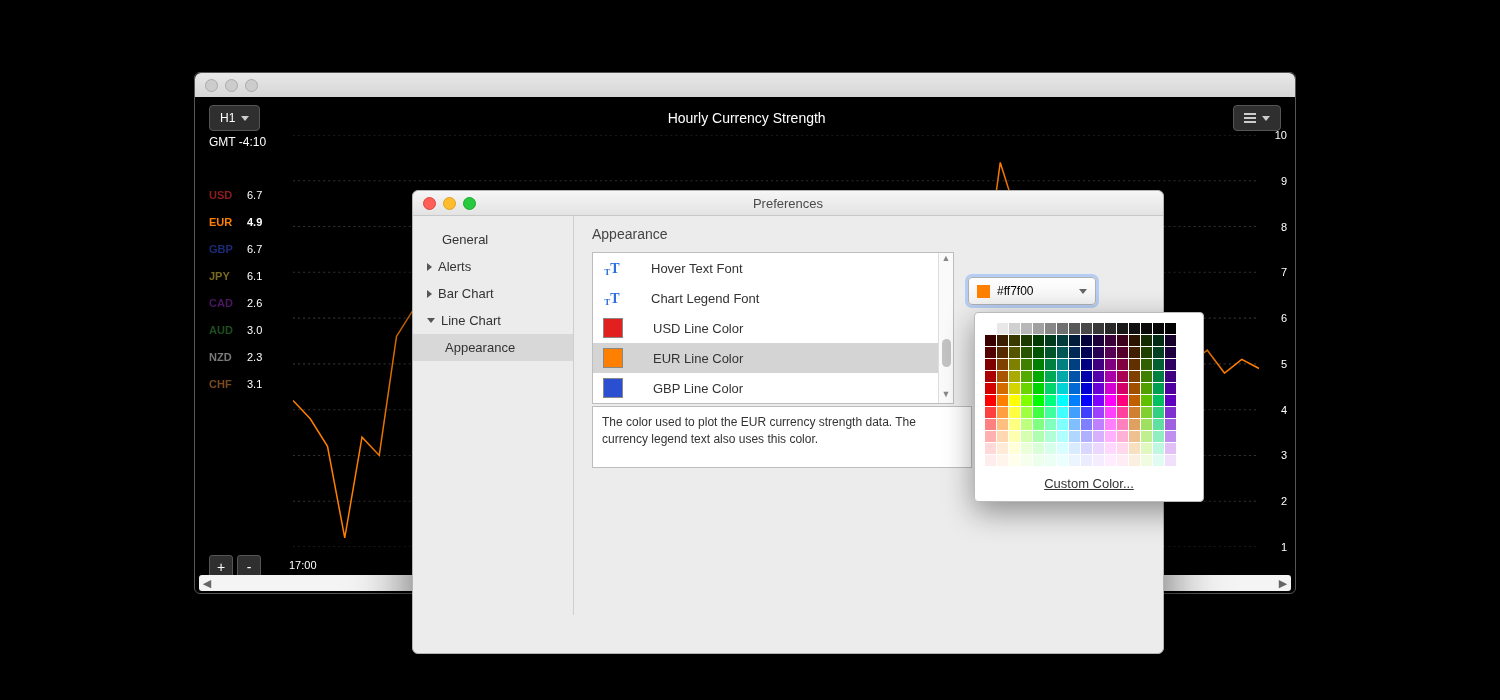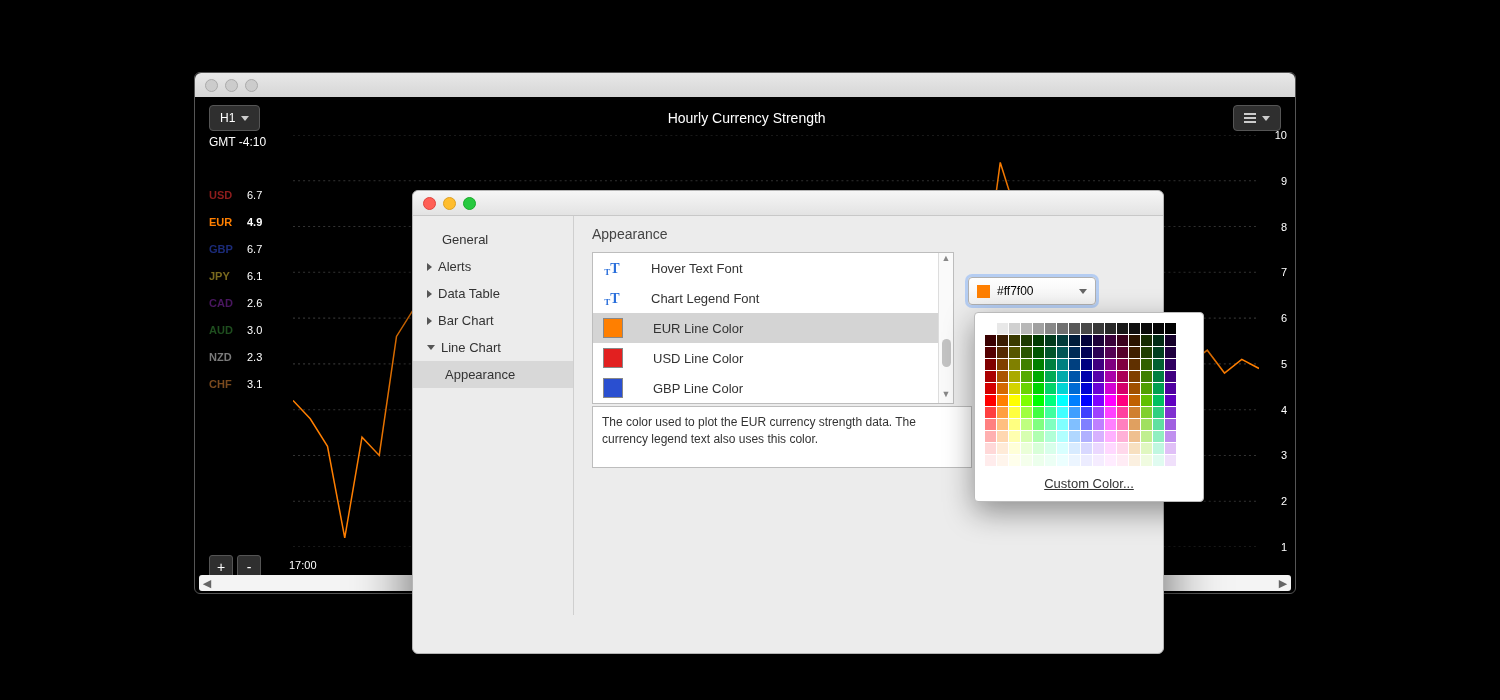--- a/index.html
+++ b/index.html
@@ -164,34 +164,31 @@
   </div>
 </div>
 
 <div class="pref-window">
   <div class="pref-titlebar">
     <div class="pref-dots">
       <div class="traffic red"></div>
       <div class="traffic yellow"></div>
       <div class="traffic green"></div>
     </div>
+    <div class="pref-title">Preferences</div>
   </div>
   <div class="pref-body">
     <div class="pref-sidebar">
       <div class="sb-item">
           <span style="width:9px"></span>
           <span>General</span>
         </div>
       <div class="sb-item">
           <span class="disclosure right"></span>
           <span>Alerts</span>
-        </div>
-      <div class="sb-item">
-          <span class="disclosure right"></span>
-          <span>Data Table</span>
         </div>
       <div class="sb-item">
           <span class="disclosure right"></span>
           <span>Bar Chart</span>
         </div>
       <div class="sb-item">
           <span class="disclosure down"></span>
           <span>Line Chart</span>
         </div>
       <div class="sb-sub selected">Appearance</div>
@@ -206,27 +203,27 @@
             </span>
             <span style="padding-left: 16px;">Hover Text Font</span>
           </div>
           <div class="prop-row">
             <span class="font-icon">
               <span>T</span>
               <span>T</span>
             </span>
             <span style="padding-left: 16px;">Chart Legend Font</span>
           </div>
+          <div class="prop-row">
+            <span class="sw" style="background: rgb(226, 32, 32);"></span>
+            <span style="padding-left: 16px;">USD Line Color</span>
+          </div>
           <div class="prop-row sel">
             <span class="sw" style="background: rgb(255, 127, 0);"></span>
             <span style="padding-left: 16px;">EUR Line Color</span>
-          </div>
-          <div class="prop-row">
-            <span class="sw" style="background: rgb(226, 32, 32);"></span>
-            <span style="padding-left: 16px;">USD Line Color</span>
           </div>
           <div class="prop-row">
             <span class="sw" style="background: rgb(42, 79, 208);"></span>
             <span style="padding-left: 16px;">GBP Line Color</span>
           </div>
           <div class="prop-scroll">
           <div class="prop-arrow" style="top:0">▲</div>
           <div class="prop-thumb"></div>
           <div class="prop-arrow" style="bottom:0">▼</div>
         </div>

